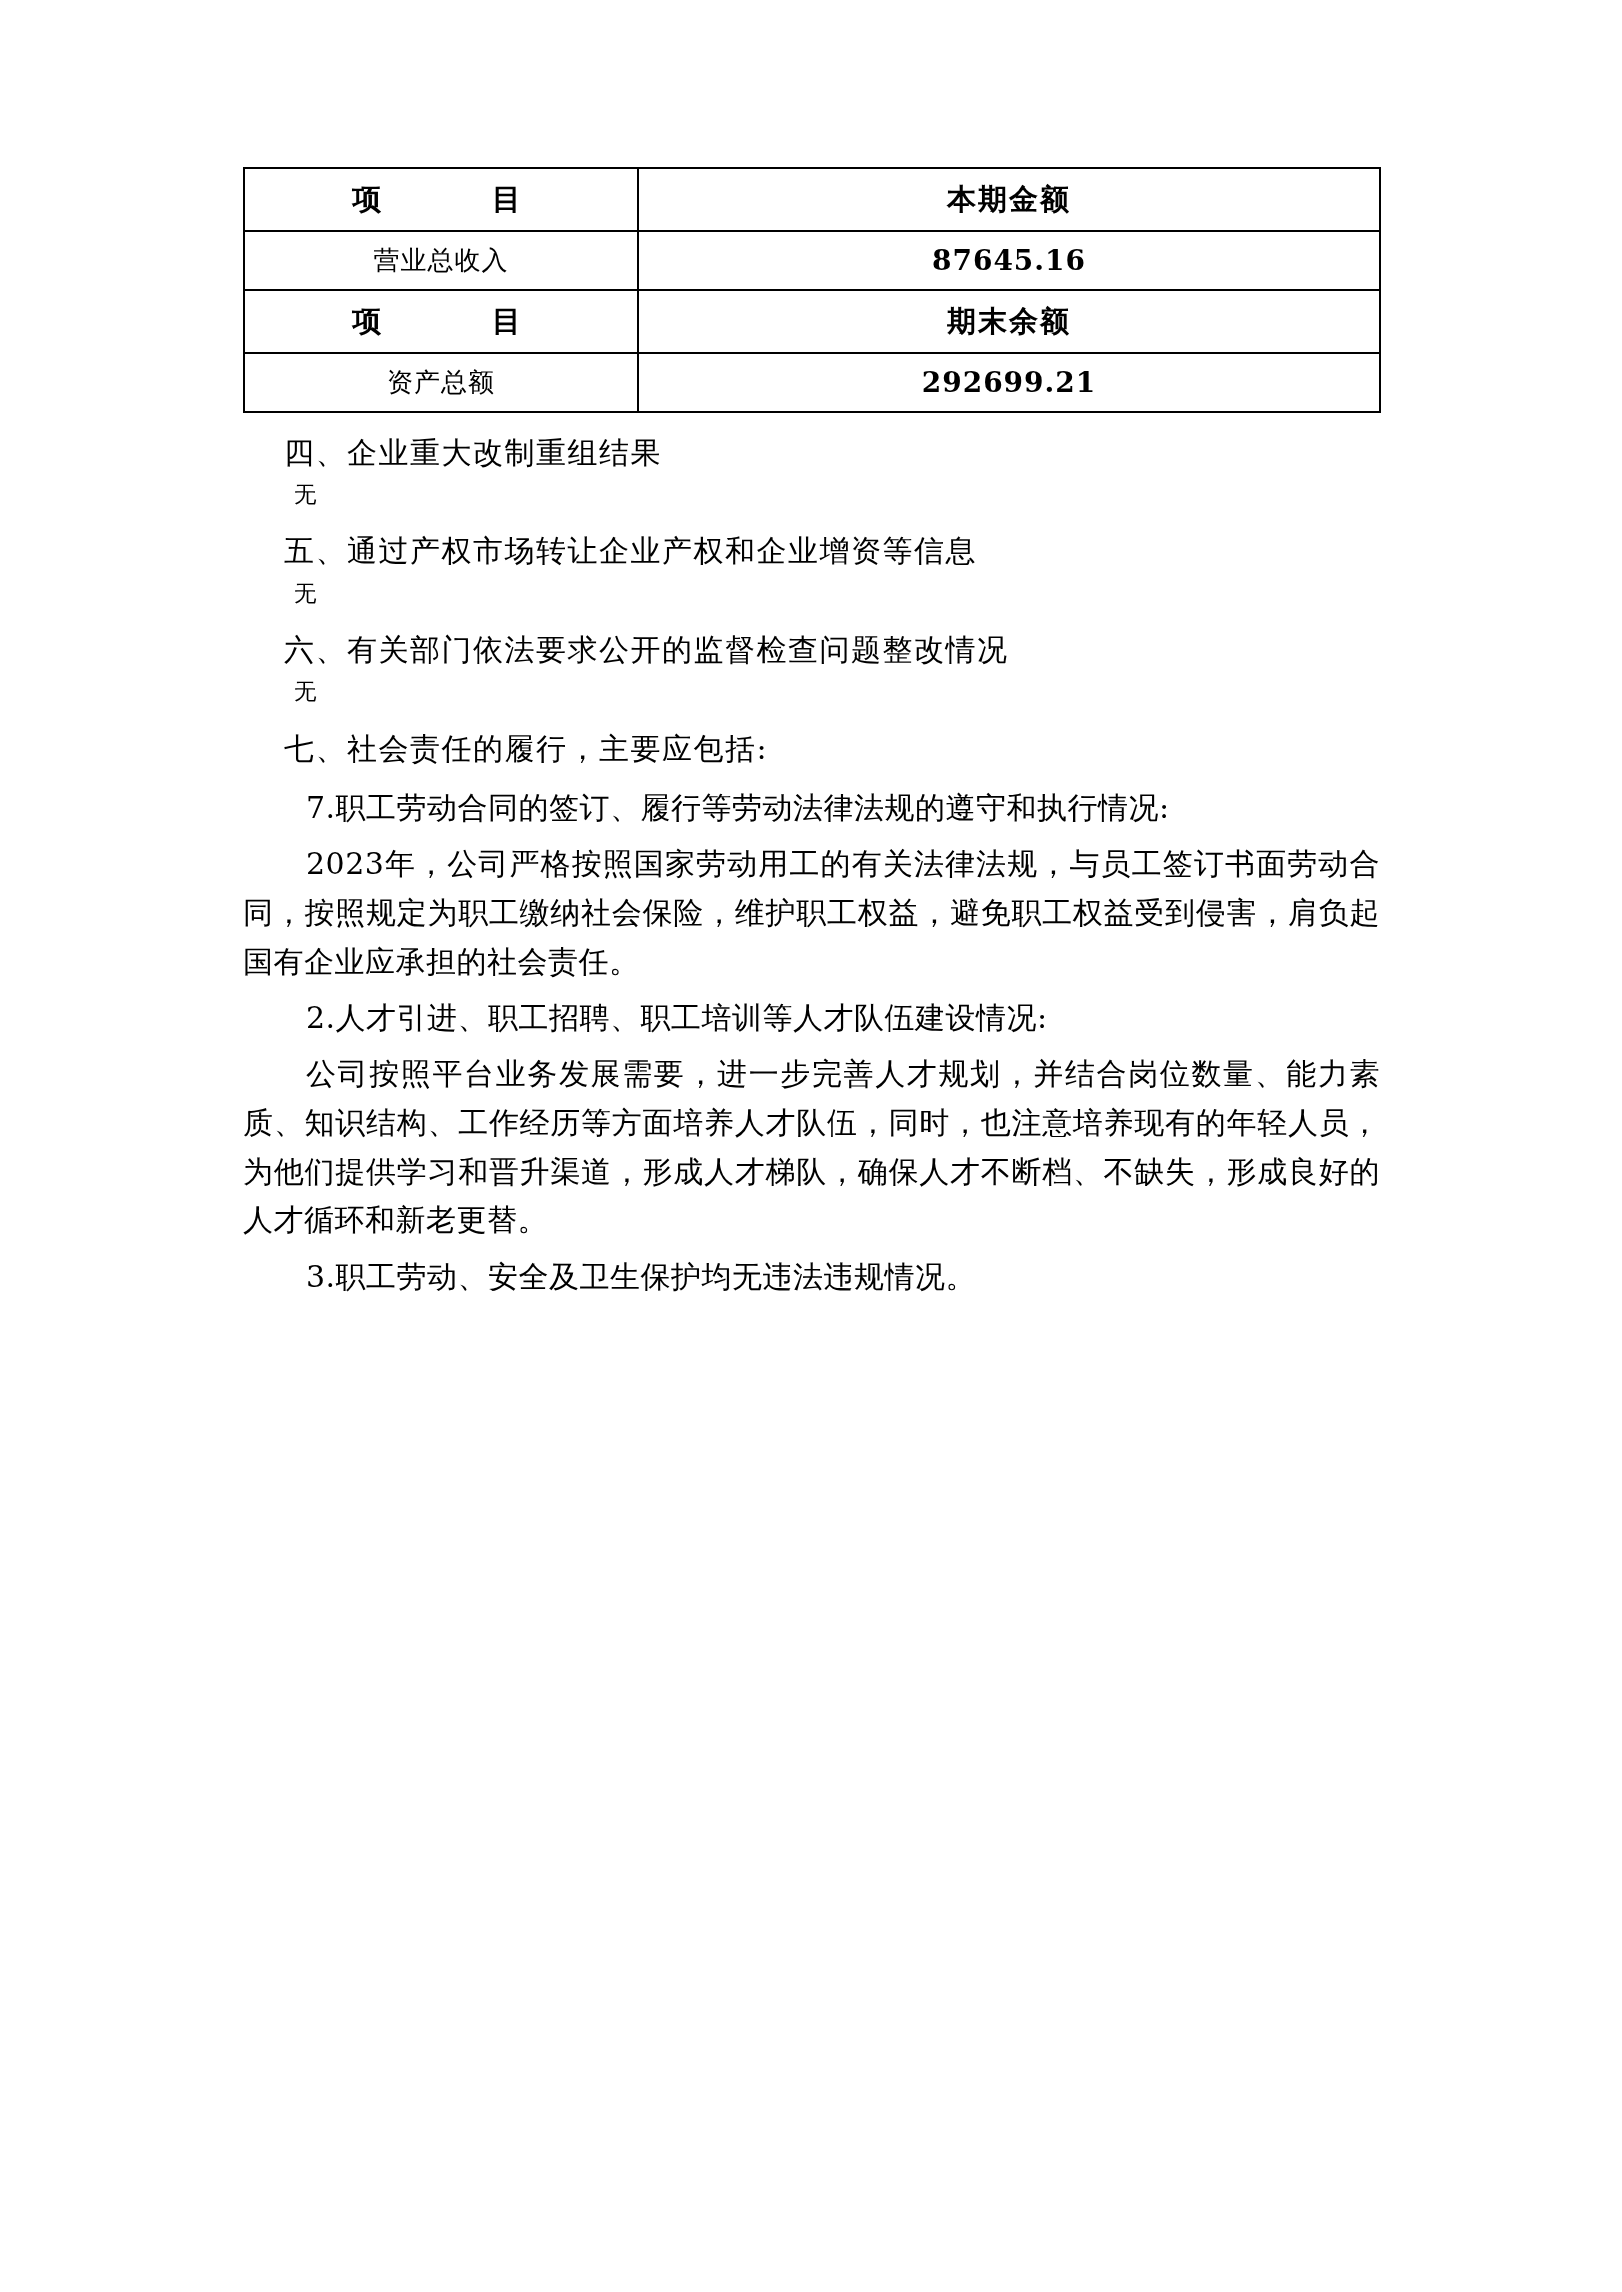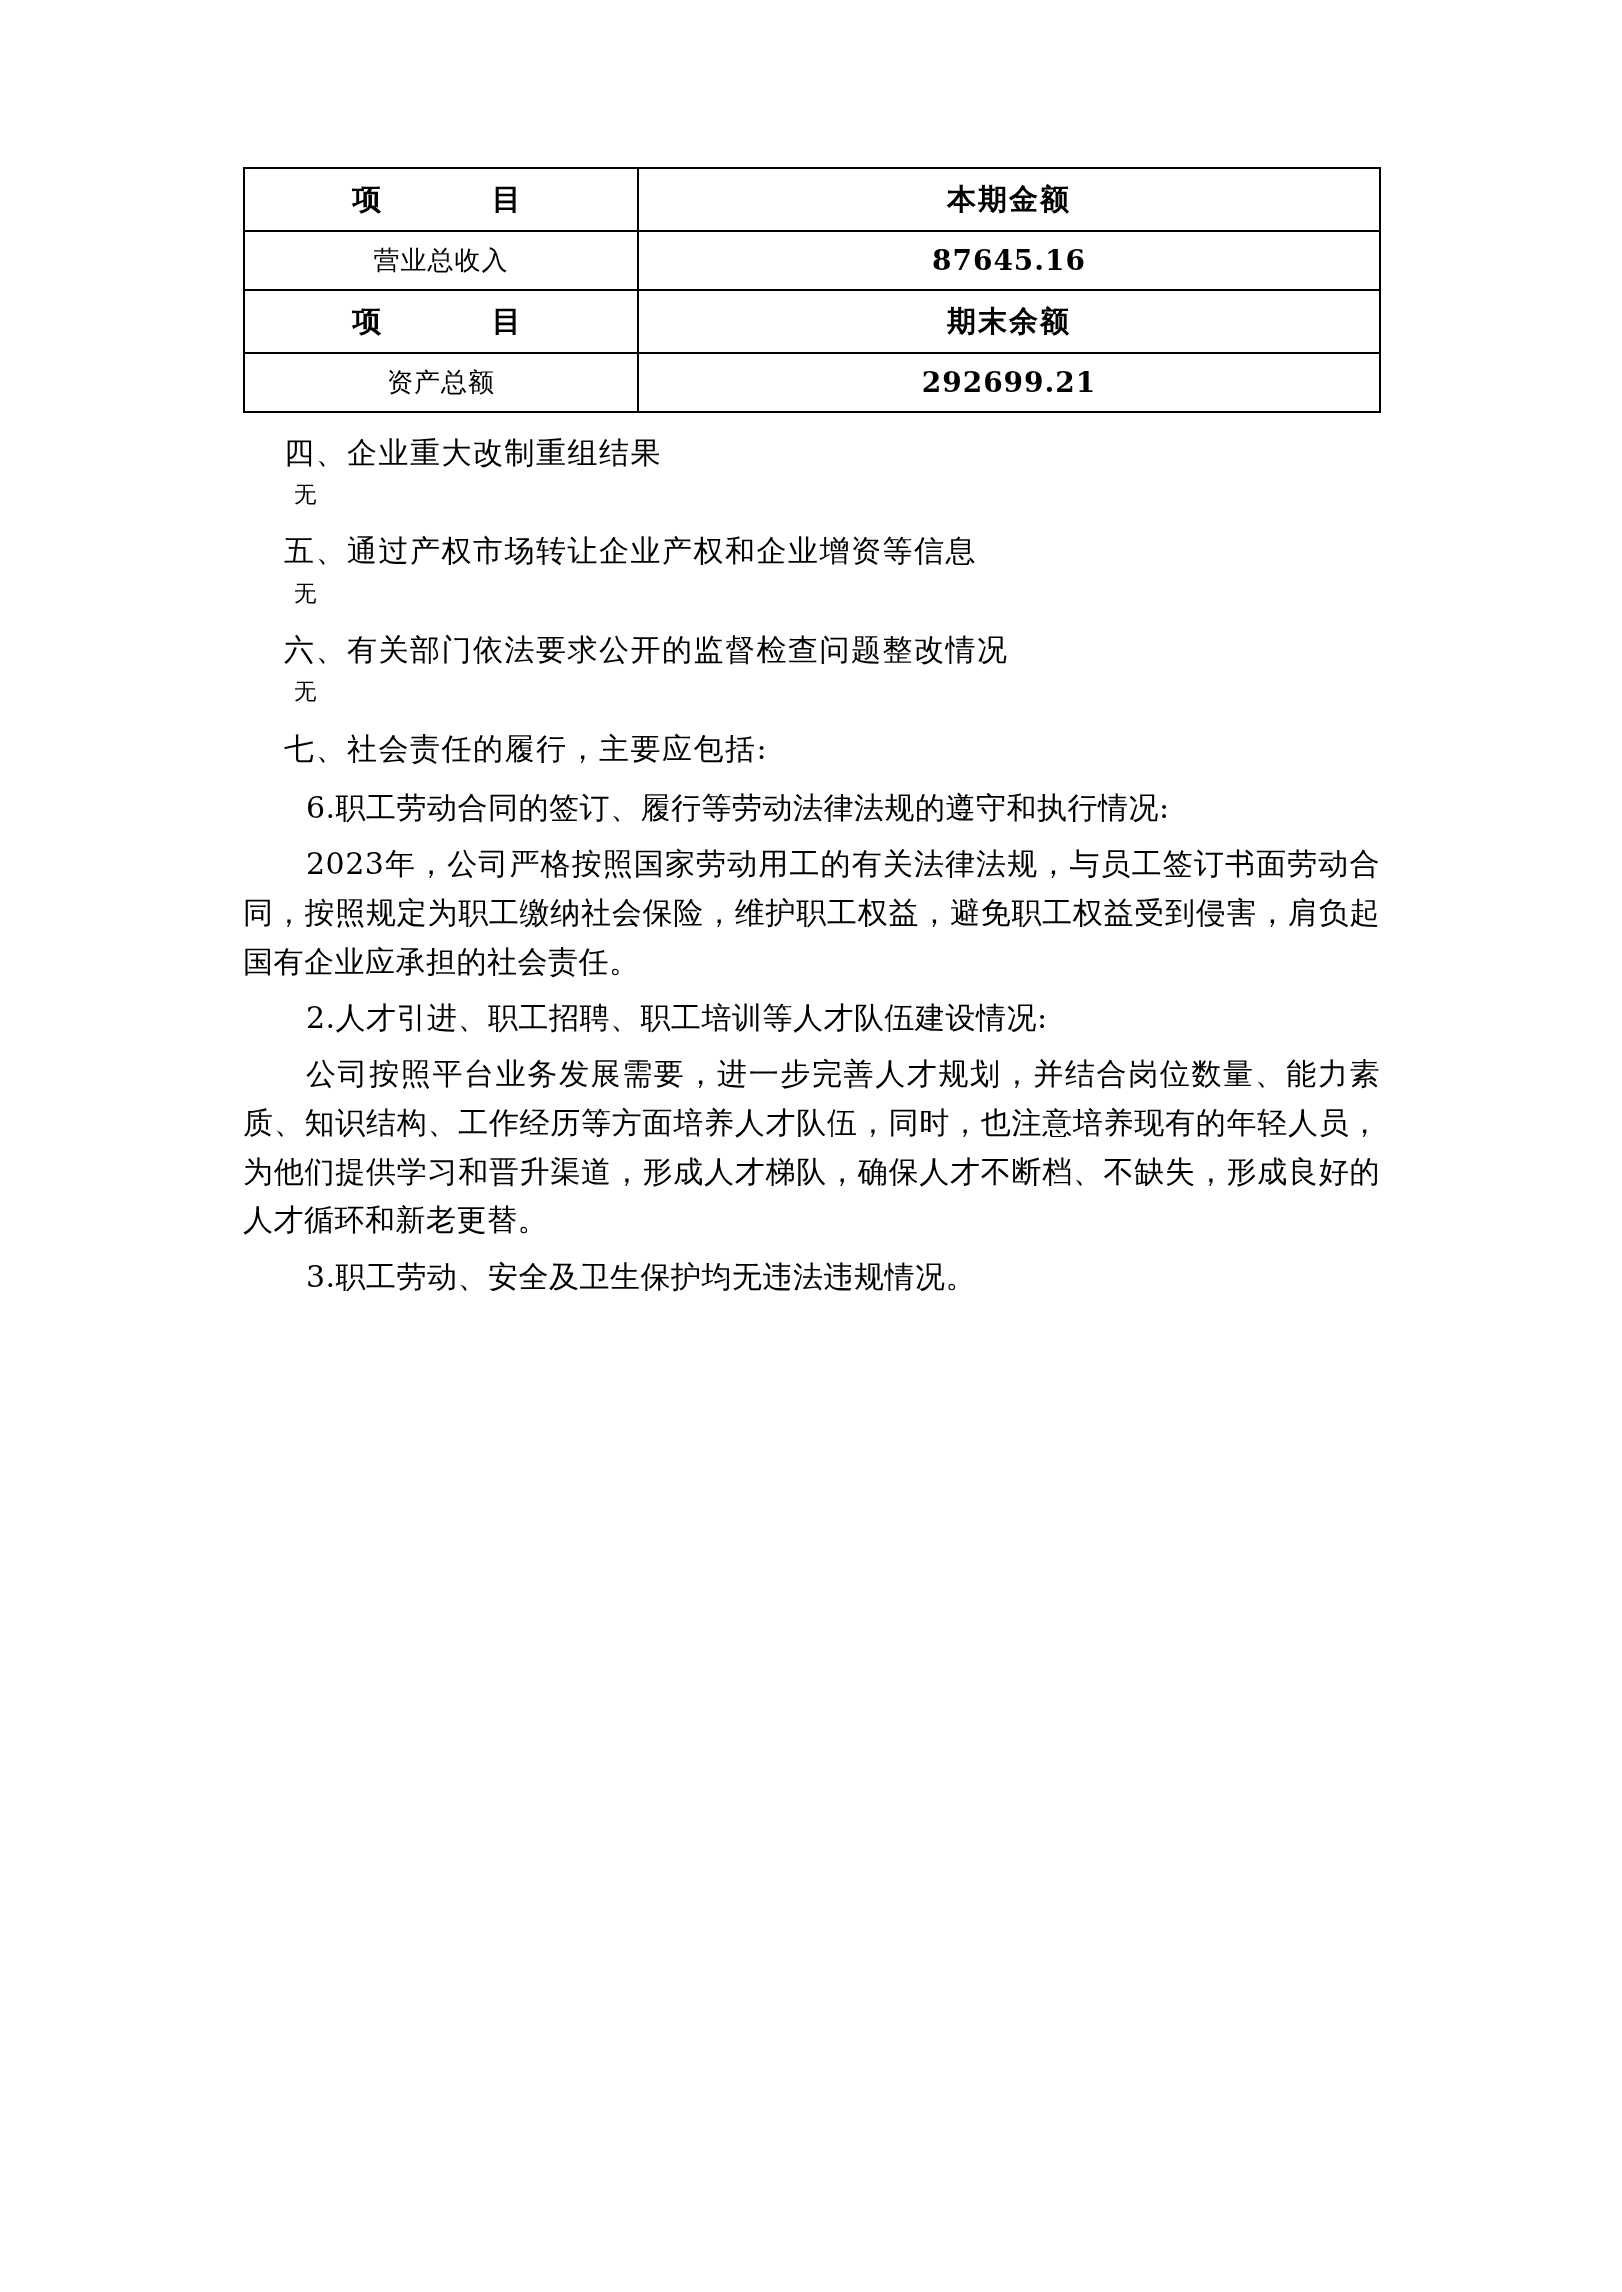--- a/index.html
+++ b/index.html
@@ -130,21 +130,21 @@
     <h2 class="section">五、通过产权市场转让企业产权和企业增资等信息</h2>
     <p class="none">无</p>
 
     <h2 class="section">六、有关部门依法要求公开的监督检查问题整改情况</h2>
     <p class="none">无</p>
 
     <h2 class="section">七、社会责任的履行，主要应包括:</h2>
 
     <div class="spacer-sm"></div>
 
-    <p class="body">6.职工劳动合同的签订、履行等劳动法律法规的遵守和执行情况:</p>
+    <p class="body">7.职工劳动合同的签订、履行等劳动法律法规的遵守和执行情况:</p>
     <p class="body gap">2023年，公司严格按照国家劳动用工的有关法律法规，与员工签订书面劳动合同，按照规定为职工缴纳社会保险，维护职工权益，避免职工权益受到侵害，肩负起国有企业应承担的社会责任。</p>
     <p class="body gap">2.人才引进、职工招聘、职工培训等人才队伍建设情况:</p>
     <p class="body gap">公司按照平台业务发展需要，进一步完善人才规划，并结合岗位数量、能力素质、知识结构、工作经历等方面培养人才队伍，同时，也注意培养现有的年轻人员，为他们提供学习和晋升渠道，形成人才梯队，确保人才不断档、不缺失，形成良好的人才循环和新老更替。</p>
     <p class="body gap">3.职工劳动、安全及卫生保护均无违法违规情况。</p>
 
   </div>
 </div>
 
 
 </body></html>

